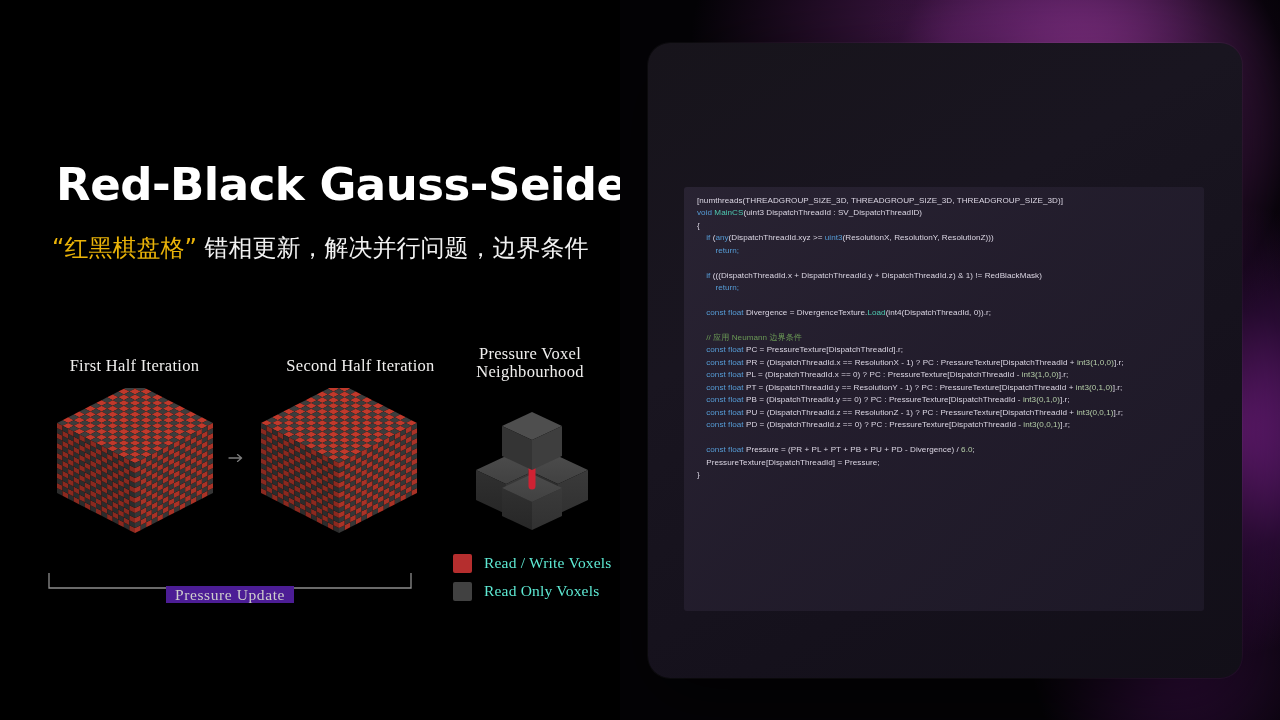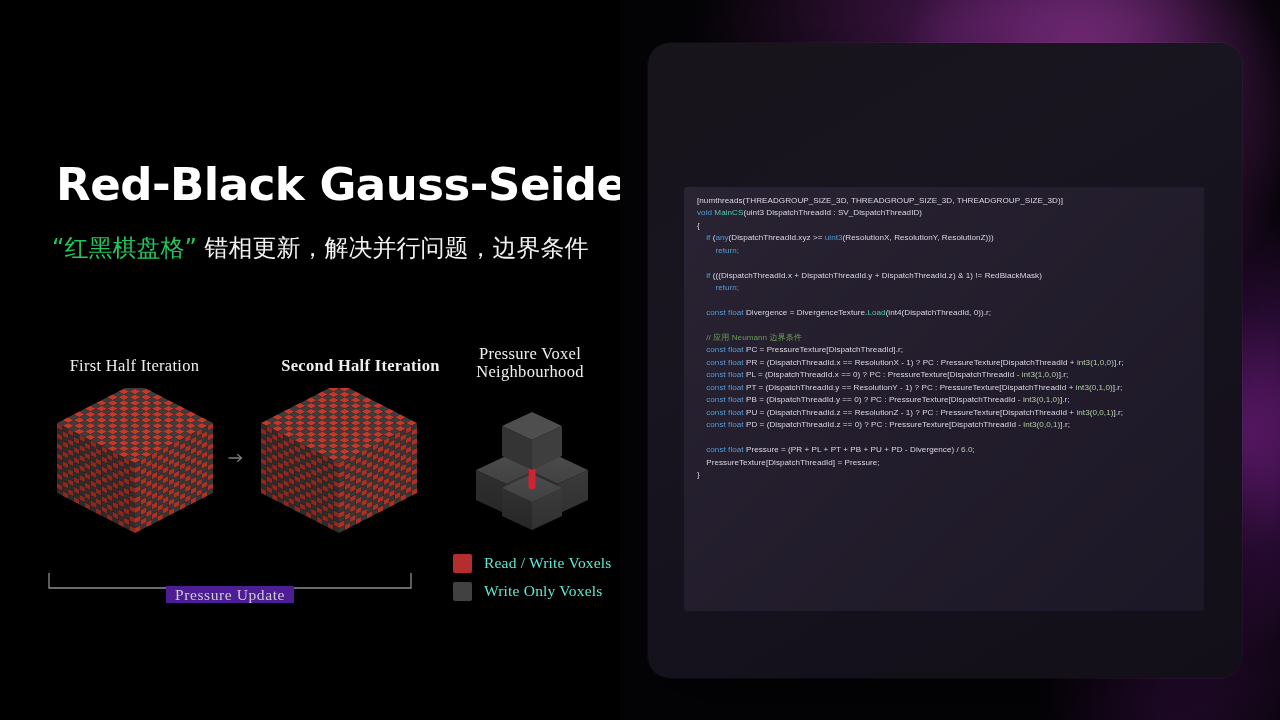--- a/index.html
+++ b/index.html
@@ -17,30 +17,30 @@
     position:absolute;left:56px;top:158px;
     font-size:45px;font-weight:bold;color:#ffffff;
     letter-spacing:-0.5px;white-space:nowrap;
     font-family:"DejaVu Sans",sans-serif;
   }
   .subtitle{
     position:absolute;left:52px;top:232px;
     font-size:24px;color:#f2f2f2;white-space:nowrap;
     font-family:"DejaVu Sans",sans-serif;
   }
-  .subtitle .hl{color:#22c55e;}
+  .subtitle .hl{color:#eab308;}
 
   
   .cap{
     position:absolute;color:#f0efee;font-size:16.5px;
     font-family:"Liberation Serif","DejaVu Serif",serif;
     text-align:center;letter-spacing:.3px;line-height:1.12;
   }
   .cap-a{left:52px;top:357px;width:165px;}
-  .cap-b{left:278px;top:357px;width:165px;font-weight:bold;}
+  .cap-b{left:278px;top:357px;width:165px;}
   .cap-c{left:455px;top:345px;width:150px;}
 
   
   .cubewrap{position:absolute;width:190px;height:190px;}
   .cube-a{left:40px;top:388px;}
   .cube-b{left:244px;top:388px;}
   .cube-svg{width:100%;height:100%;display:block;}
 
   
   .arrow{
@@ -1373,21 +1373,21 @@
     </svg>
     <div class="bracket-label"><span>Pressure Update</span></div>
 
     <div class="legend">
       <div class="leg-row">
         <div class="leg-sw" id="sw0" style="background: rgb(181, 46, 46);"></div>
         <div class="leg-txt">Read / Write Voxels</div>
       </div>
       <div class="leg-row">
         <div class="leg-sw" id="sw1" style="background: rgb(65, 65, 65);"></div>
-        <div class="leg-txt">Write Only Voxels</div>
+        <div class="leg-txt">Read Only Voxels</div>
       </div>
     </div>
   </div>
 
   <div class="right">
     <div class="right-glow"></div>
     <div class="card">
       <div class="codeblock">
         <div class="code" id="codebody"><div><span class="br">[numthreads(THREADGROUP_SIZE_3D, THREADGROUP_SIZE_3D, THREADGROUP_SIZE_3D)]</span></div><div><span class="kw">void </span><span class="fn">MainCS</span><span class="br">(uint3 DispatchThreadId : SV_DispatchThreadID)</span></div><div><span class="br">{</span></div><div><span class="kw">    if </span><span class="br">(</span><span class="kw">any</span><span class="br">(DispatchThreadId.xyz &gt;= </span><span class="kw">uint3</span><span class="br">(ResolutionX, ResolutionY, ResolutionZ)))</span></div><div><span class="kw">        return;</span></div><div>&nbsp;</div><div><span class="kw">    if </span><span class="br">(((DispatchThreadId.x + DispatchThreadId.y + DispatchThreadId.z) &amp; 1) != RedBlackMask)</span></div><div><span class="kw">        return;</span></div><div>&nbsp;</div><div><span class="kw">    const float </span><span class="br">Divergence = DivergenceTexture.</span><span class="fn">Load</span><span class="br">(int4(DispatchThreadId, 0)).r;</span></div><div>&nbsp;</div><div><span class="cm">    // 应用 Neumann 边界条件</span></div><div><span class="kw">    const float </span><span class="br">PC = PressureTexture[DispatchThreadId].r;</span></div><div><span class="kw">    const float </span><span class="br">PR = (DispatchThreadId.x == ResolutionX - 1) ? PC : PressureTexture[DispatchThreadId + </span><span class="nm">int3(1,0,0)</span><span class="br">].r;</span></div><div><span class="kw">    const float </span><span class="br">PL = (DispatchThreadId.x == 0) ? PC : PressureTexture[DispatchThreadId - </span><span class="nm">int3(1,0,0)</span><span class="br">].r;</span></div><div><span class="kw">    const float </span><span class="br">PT = (DispatchThreadId.y == ResolutionY - 1) ? PC : PressureTexture[DispatchThreadId + </span><span class="nm">int3(0,1,0)</span><span class="br">].r;</span></div><div><span class="kw">    const float </span><span class="br">PB = (DispatchThreadId.y == 0) ? PC : PressureTexture[DispatchThreadId - </span><span class="nm">int3(0,1,0)</span><span class="br">].r;</span></div><div><span class="kw">    const float </span><span class="br">PU = (DispatchThreadId.z == ResolutionZ - 1) ? PC : PressureTexture[DispatchThreadId + </span><span class="nm">int3(0,0,1)</span><span class="br">].r;</span></div><div><span class="kw">    const float </span><span class="br">PD = (DispatchThreadId.z == 0) ? PC : PressureTexture[DispatchThreadId - </span><span class="nm">int3(0,0,1)</span><span class="br">].r;</span></div><div>&nbsp;</div><div><span class="kw">    const float </span><span class="br">Pressure = (PR + PL + PT + PB + PU + PD - Divergence) / </span><span class="nm">6.0</span><span class="br">;</span></div><div><span class="br">    PressureTexture[DispatchThreadId] = Pressure;</span></div><div><span class="br">}</span></div></div>
       </div>

